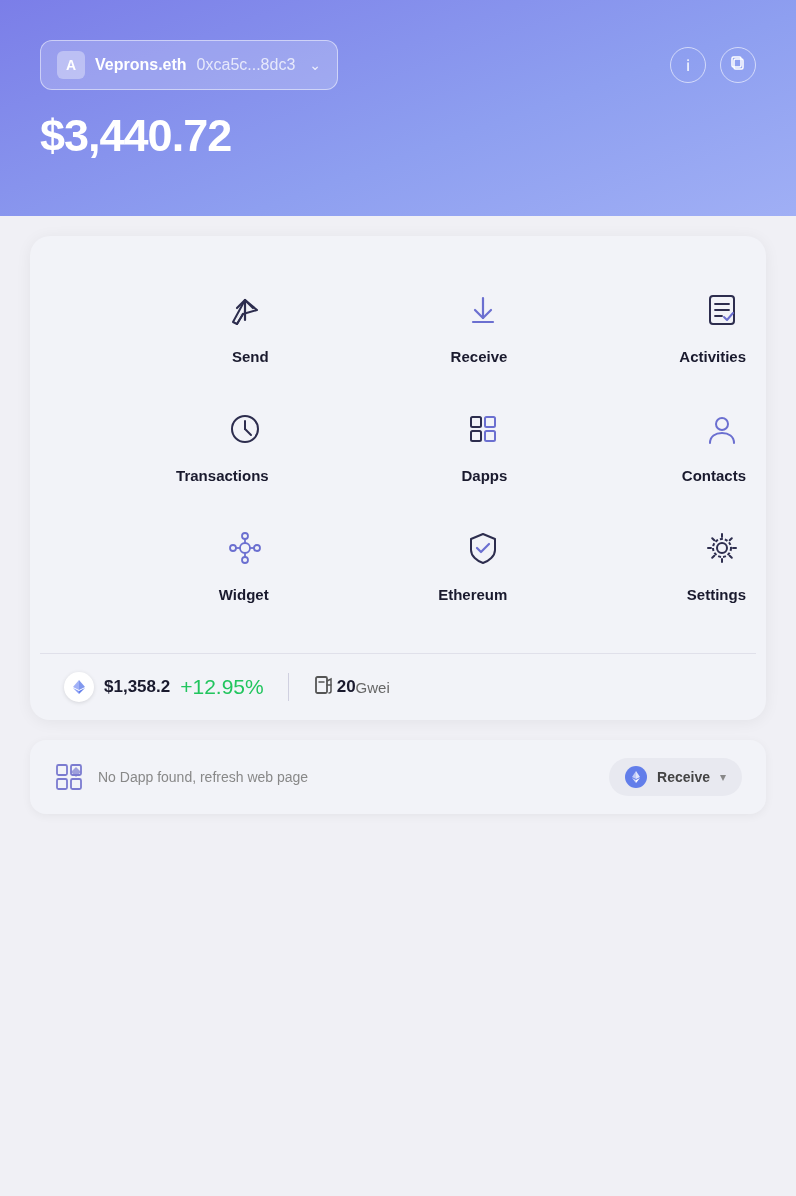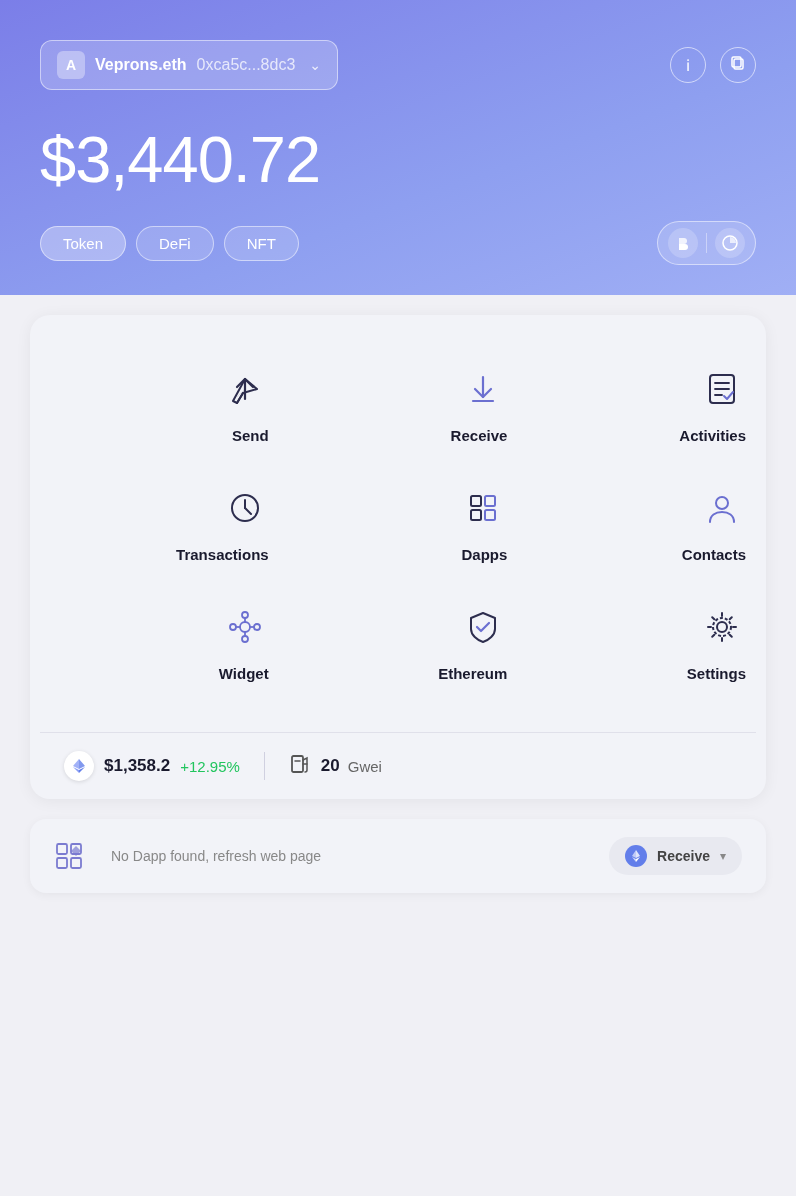--- a/index.html
+++ b/index.html
@@ -80,23 +80,23 @@
       align-items: center;
       justify-content: center;
       color: white;
       cursor: pointer;
       font-size: 16px;
       background: transparent;
     }
 
     .balance {
       color: white;
-      font-size: 65px;
-      font-weight: 400;
-      margin-top: 32px;
+      font-size: 45px;
+      font-weight: 700;
+      margin-top: 20px;
       margin-bottom: 24px;
       letter-spacing: -1px;
     }
 
     .tab-row {
       display: flex;
       align-items: center;
       gap: 0;
     }
 
@@ -214,36 +214,36 @@
       box-shadow: 0 1px 4px rgba(0,0,0,0.12);
     }
 
     .ticker-price {
       font-size: 17px;
       font-weight: 600;
       color: #1a1a2e;
     }
 
     .ticker-change {
-      font-size: 15px;
+      font-size: 21px;
       font-weight: 500;
       color: #22c55e;
     }
 
     .ticker-divider {
       width: 1px;
       height: 28px;
       background: #d0d0e0;
       margin: 0 24px;
     }
 
     .ticker-right {
       display: flex;
       align-items: center;
-      gap: 8px;
+      gap: 0;
     }
 
     .gas-icon {
       font-size: 20px;
       color: #555;
     }
 
     .gas-value {
       font-size: 17px;
       font-weight: 700;
@@ -278,21 +278,20 @@
       width: 30px;
       height: 30px;
       display: flex;
       align-items: center;
       justify-content: center;
     }
 
     .dapp-message {
       font-size: 14px;
       color: #888;
-      margin-left: 13px;
     }
 
     .network-select {
       display: flex;
       align-items: center;
       gap: 10px;
       background: #e8e9f0;
       border-radius: 20px;
       padding: 8px 16px;
       cursor: pointer;
@@ -340,40 +339,20 @@
             <rect x="4" y="4" width="9" height="10" rx="1.5" stroke="white" stroke-width="1.5" fill="none"></rect>
             <rect x="2" y="2" width="9" height="10" rx="1.5" stroke="white" stroke-width="1.5" fill="none"></rect>
           </svg>
         </span>
       </div>
     </div>
   </div>
 
   <div class="balance">$3,440.72</div>
 
-  <div class="tab-row">
-    <button class="tab-btn active">Token</button>
-    <button class="tab-btn">DeFi</button>
-    <button class="tab-btn">NFT</button>
-    <div class="network-icons">
-      <div class="network-icon-circle">
-        <svg width="18" height="18" viewBox="0 0 18 18" fill="none">
-          <path d="M5 4h5a3 3 0 010 6H5V4z" fill="white" opacity="0.8"></path>
-          <path d="M5 10h6a3 3 0 010 6H5v-6z" fill="white"></path>
-        </svg>
-      </div>
-      <div class="network-divider"></div>
-      <div class="network-icon-circle">
-        <svg width="18" height="18" viewBox="0 0 18 18" fill="none">
-          <circle cx="9" cy="9" r="7" stroke="white" stroke-width="1.5" fill="none"></circle>
-          <path d="M9 9 L9 3 A6 6 0 0 1 15 9 Z" fill="white" opacity="0.7"></path>
-        </svg>
-      </div>
-    </div>
-  </div>
 </div>
 
 <div class="main-card">
   <div class="actions-grid">
 
     <div class="action-item">
       <div class="action-icon">
         <svg width="44" height="44" viewBox="0 0 44 44" fill="none">
           <line x1="22" y1="32" x2="22" y2="12" stroke="#2d2d4e" stroke-width="2.2" stroke-linecap="round"></line>
           <polyline points="14,20 22,12 30,20" stroke="#2d2d4e" stroke-width="2.2" stroke-linecap="round" stroke-linejoin="round" fill="none"></polyline>

